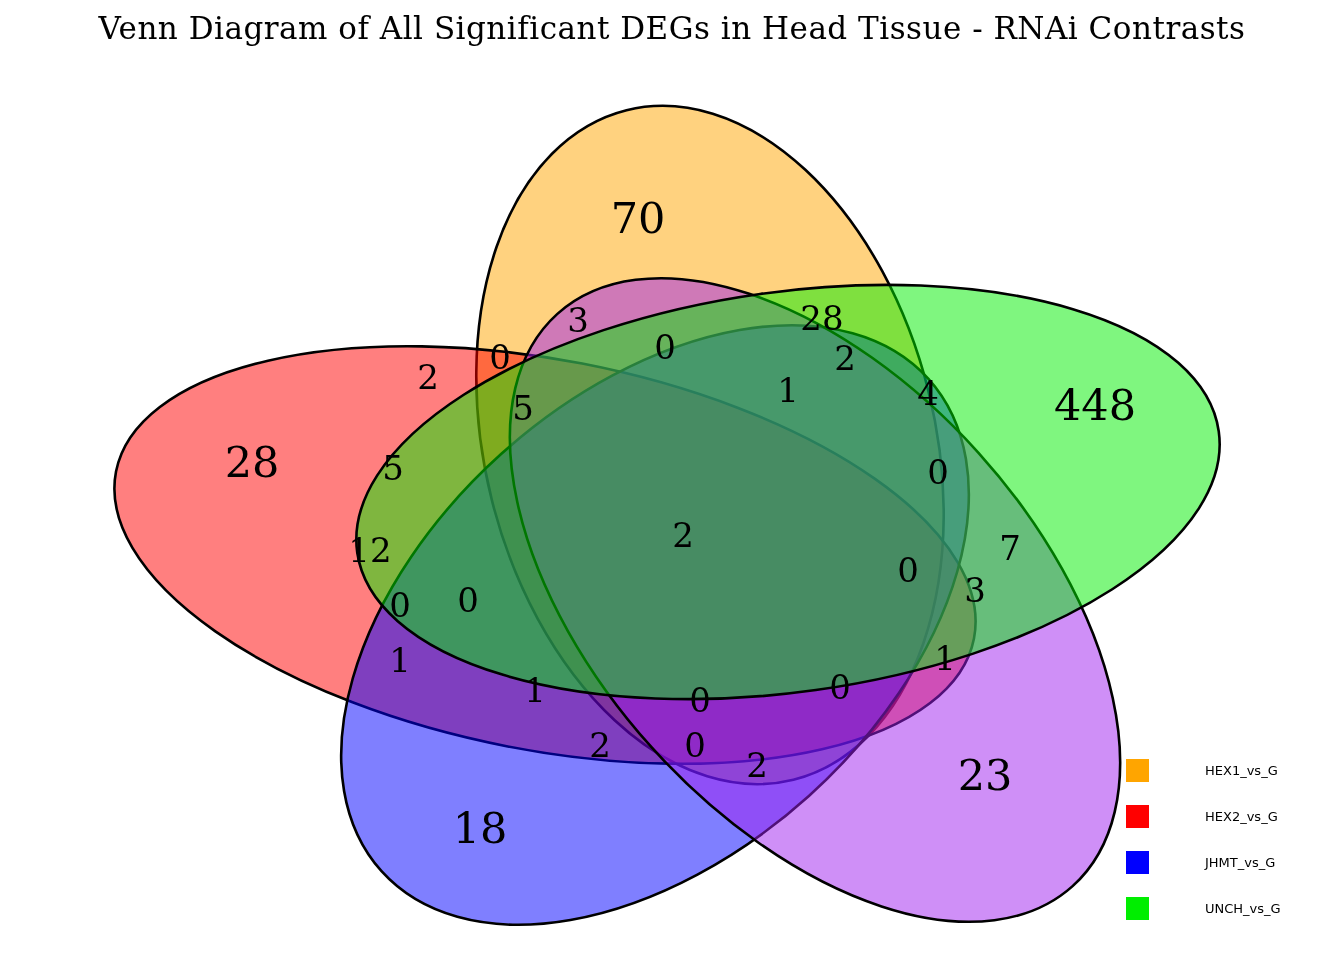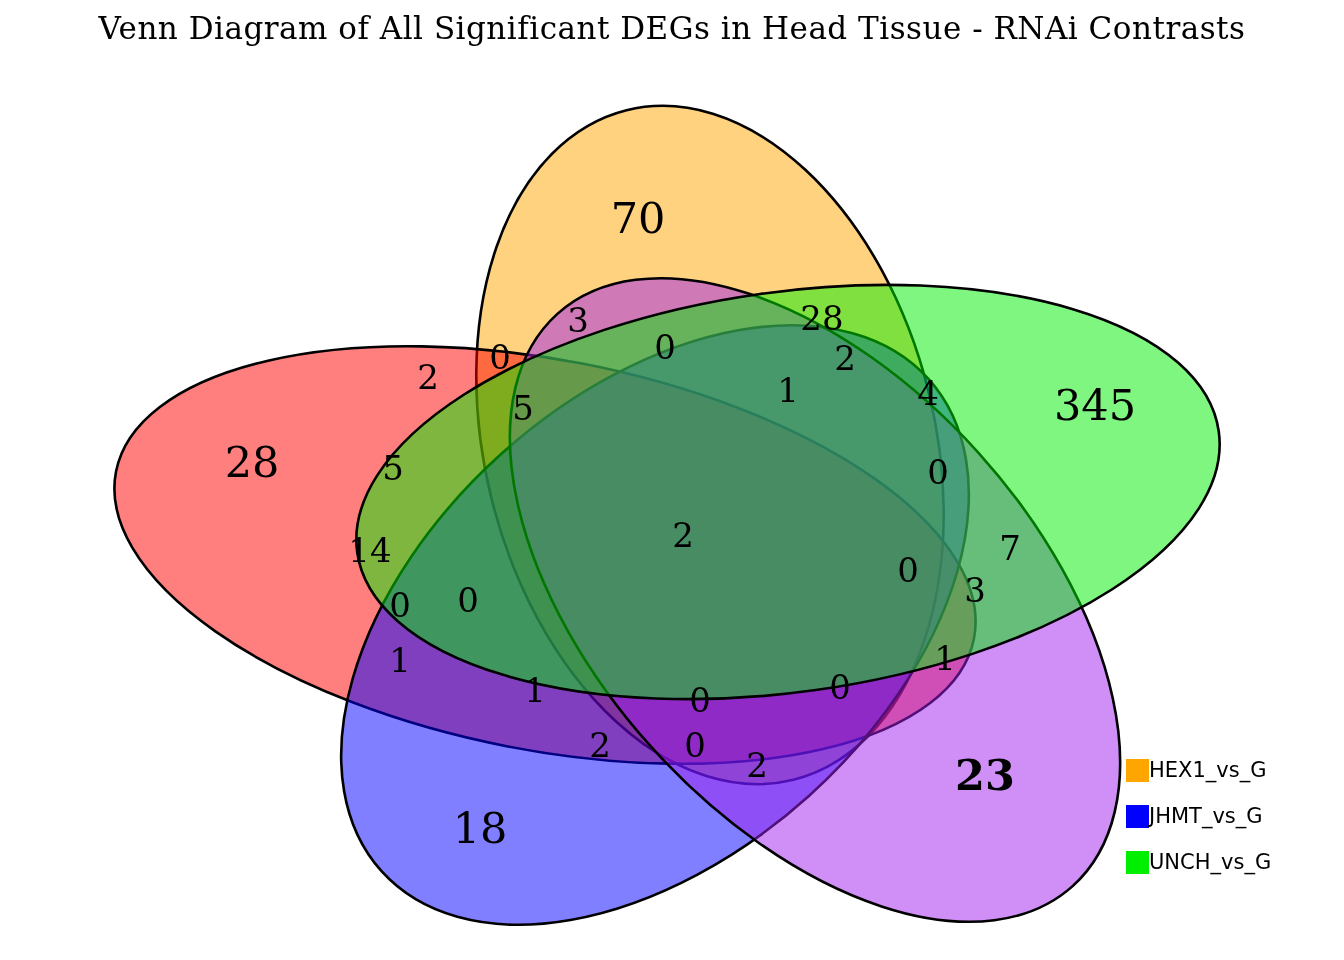--- a/index.html
+++ b/index.html
@@ -46,22 +46,23 @@
   .legend-item {
     display: flex;
     align-items: center;
     height: 46px;
   }
   .legend-swatch {
     width: 23px; height: 23px;
     flex: 0 0 auto;
   }
   .legend-label {
+    margin-left: 56px;
     font-family: "DejaVu Sans", "Liberation Sans", sans-serif;
-    font-size: 21px;
+    font-size: 13px;
     white-space: nowrap;
   }
 </style>
 </head>
 <body>
 
 <div class="stage">
 
   <div class="fig-title">Venn Diagram of All Significant DEGs in Head Tissue - RNAi Contrasts</div>
 
@@ -71,57 +72,61 @@
         <ellipse cx="545" cy="555" rx="437" ry="195" transform="rotate(11 545 555)" fill="#FF0000" fill-opacity="0.5" stroke="#000000" stroke-width="2.6"></ellipse>
         <ellipse cx="655" cy="625" rx="368" ry="230" transform="rotate(-42 655 625)" fill="#0000FF" fill-opacity="0.5" stroke="#000000" stroke-width="2.6"></ellipse>
         <ellipse cx="815" cy="600" rx="385" ry="220" transform="rotate(48 815 600)" fill="#A020F0" fill-opacity="0.5" stroke="#000000" stroke-width="2.6"></ellipse>
         <ellipse cx="788" cy="492" rx="435" ry="200" transform="rotate(-8 788 492)" fill="#00EE00" fill-opacity="0.5" stroke="#000000" stroke-width="2.6"></ellipse>
       </g>
   </svg>
 
   <div id="labels">
       <span class="region-count single" style="left: 638px; top: 218px;">70</span>
       <span class="region-count single" style="left: 252px; top: 462px;">28</span>
-      <span class="region-count single" style="left: 1095px; top: 405px;">345</span>
+      <span class="region-count single" style="left: 1095px; top: 405px;">448</span>
       <span class="region-count single" style="left: 480px; top: 828px;">18</span>
-      <span class="region-count single" style="left: 985px; top: 775px; font-weight: bold;">23</span>
+      <span class="region-count single" style="left: 985px; top: 775px;">23</span>
       <span class="region-count" style="left: 822px; top: 318px;">28</span>
       <span class="region-count" style="left: 428px; top: 377px;">2</span>
       <span class="region-count" style="left: 578px; top: 320px;">3</span>
       <span class="region-count" style="left: 600px; top: 745px;">2</span>
       <span class="region-count" style="left: 393px; top: 468px;">5</span>
       <span class="region-count" style="left: 928px; top: 393px;">4</span>
       <span class="region-count" style="left: 1010px; top: 548px;">7</span>
       <span class="region-count" style="left: 400px; top: 660px;">1</span>
       <span class="region-count" style="left: 945px; top: 658px;">1</span>
       <span class="region-count" style="left: 757px; top: 765px;">2</span>
       <span class="region-count" style="left: 845px; top: 358px;">2</span>
       <span class="region-count" style="left: 523px; top: 408px;">5</span>
       <span class="region-count" style="left: 665px; top: 347px;">0</span>
       <span class="region-count" style="left: 500px; top: 357px;">0</span>
       <span class="region-count" style="left: 695px; top: 745px;">0</span>
       <span class="region-count" style="left: 535px; top: 690px;">1</span>
-      <span class="region-count" style="left: 370px; top: 550px;">14</span>
+      <span class="region-count" style="left: 370px; top: 550px;">12</span>
       <span class="region-count" style="left: 938px; top: 472px;">0</span>
       <span class="region-count" style="left: 975px; top: 590px;">3</span>
       <span class="region-count" style="left: 840px; top: 687px;">0</span>
       <span class="region-count" style="left: 908px; top: 570px;">0</span>
       <span class="region-count" style="left: 788px; top: 390px;">1</span>
       <span class="region-count" style="left: 400px; top: 605px;">0</span>
       <span class="region-count" style="left: 468px; top: 600px;">0</span>
       <span class="region-count" style="left: 700px; top: 700px;">0</span>
       <span class="region-count" style="left: 683px; top: 535px;">2</span>
     </div>
 
   <div class="legend" id="legend">
       <div class="legend-item">
         <span class="legend-swatch" style="background: rgb(255, 165, 0);"></span>
         <span class="legend-label">HEX1_vs_G</span>
       </div>
       <div class="legend-item">
+        <span class="legend-swatch" style="background: rgb(255, 0, 0);"></span>
+        <span class="legend-label">HEX2_vs_G</span>
+      </div>
+      <div class="legend-item">
         <span class="legend-swatch" style="background: rgb(0, 0, 255);"></span>
         <span class="legend-label">JHMT_vs_G</span>
       </div>
       <div class="legend-item">
         <span class="legend-swatch" style="background: rgb(0, 238, 0);"></span>
         <span class="legend-label">UNCH_vs_G</span>
       </div>
     </div>
 
 </div>

